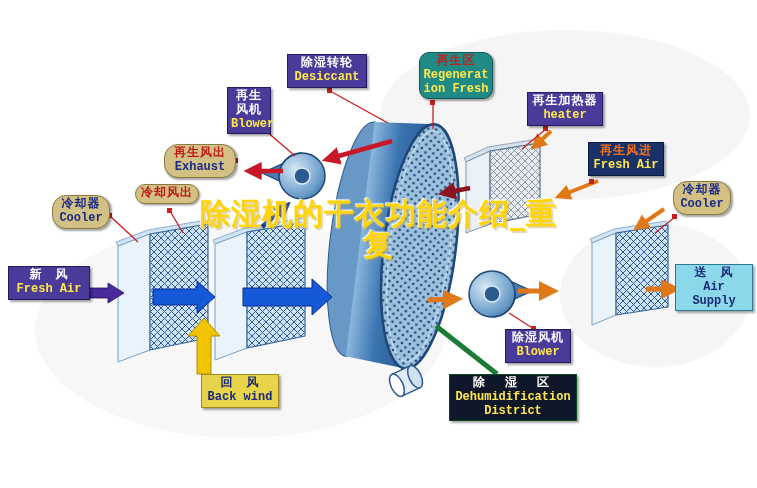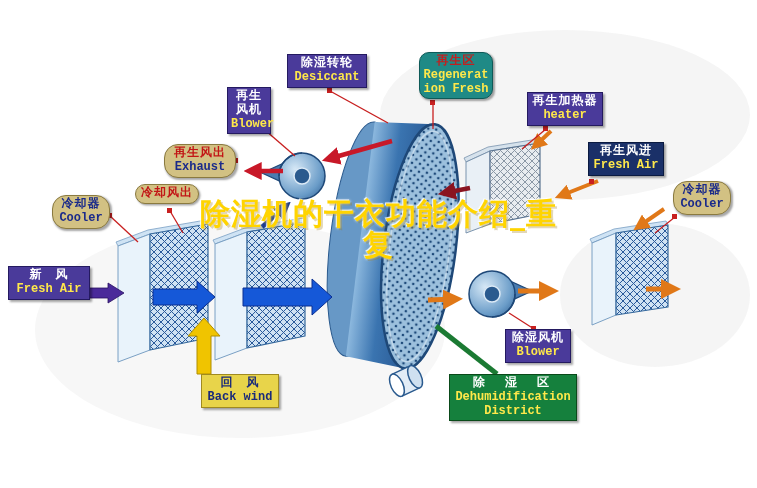--- a/index.html
+++ b/index.html
@@ -17,26 +17,26 @@
   .lbl .zh{display:block;font-size:12px;font-weight:bold;letter-spacing:1px;}
   .lbl .en{display:block;font-size:12px;font-weight:bold;}
   .purple{background:#4a3a9a;border-color:#241a60;}
   .purple .zh{color:#ffffff;} .purple .en{color:#ffe84a;}
   .teal{background:#1f8a86;border-color:#0e5a58;word-break:break-all;border-radius:10px;}
   .teal .zh{color:#c22020;} .teal .en{color:#ffe84a;}
   .tan{background:#d2c183;border-color:#8a7a40;border-radius:14px;}
   .tan .zh{color:#c21616;} .tan .en{color:#1a2a8a;}
   .tan.cool .zh{color:#1a2a8a;}
   .navyl{background:#1a3068;border-color:#0a1a40;}
-  .navyl .zh{color:#ffffff;} .navyl .en{color:#ffe84a;}
+  .navyl .zh{color:#f97316;} .navyl .en{color:#ffe84a;}
   .yellowl{background:#e8d44a;border-color:#a08a20;}
   .yellowl .zh,.yellowl .en{color:#1a2a7a;}
   .cyanl{background:#8ad8ea;border-color:#2a7a96;}
   .cyanl .zh,.cyanl .en{color:#1a2a7a;}
-  .greenl{background:#15803d;border-color:#0a4a1a;}
+  .greenl{background:#0f172a;border-color:#0a4a1a;}
   .greenl .zh{color:#ffffff;letter-spacing:4px;} .greenl .en{color:#ffe84a;}
   #watermark{
     position:absolute;left:0;right:0;top:198px;z-index:50;
     text-align:center;font-weight:bold;font-size:30px;line-height:1.04;
     color:#ffd400;letter-spacing:1px;
     text-shadow:2px 2px 0 rgba(150,110,0,.28), 0 0 3px rgba(255,255,255,.95), -1px -1px 0 rgba(255,255,255,.8);
     pointer-events:none;
   }
 </style>
 </head>
@@ -232,20 +232,24 @@
   <div class="lbl purple" style="left:8px;top:266px;width:82px;">
     <span class="zh">新　风</span>
     <span class="en">Fresh Air</span>
   </div>
 
   <div class="lbl yellowl" style="left:165px;top:374px;width:78px;margin-left:36px;">
     <span class="zh">回　风</span>
     <span class="en">Back wind</span>
   </div>
 
+  <div class="lbl cyanl" style="left:675px;top:264px;width:78px;">
+    <span class="zh">送　风</span>
+    <span class="en">Air Supply</span>
+  </div>
 
   <div class="lbl purple" style="left:505px;top:329px;width:66px;">
     <span class="zh">除湿风机</span>
     <span class="en">Blower</span>
   </div>
 
   <div class="lbl greenl" style="left:449px;top:374px;width:128px;">
     <span class="zh">除　湿　区</span>
     <span class="en">Dehumidification District</span>
   </div>

